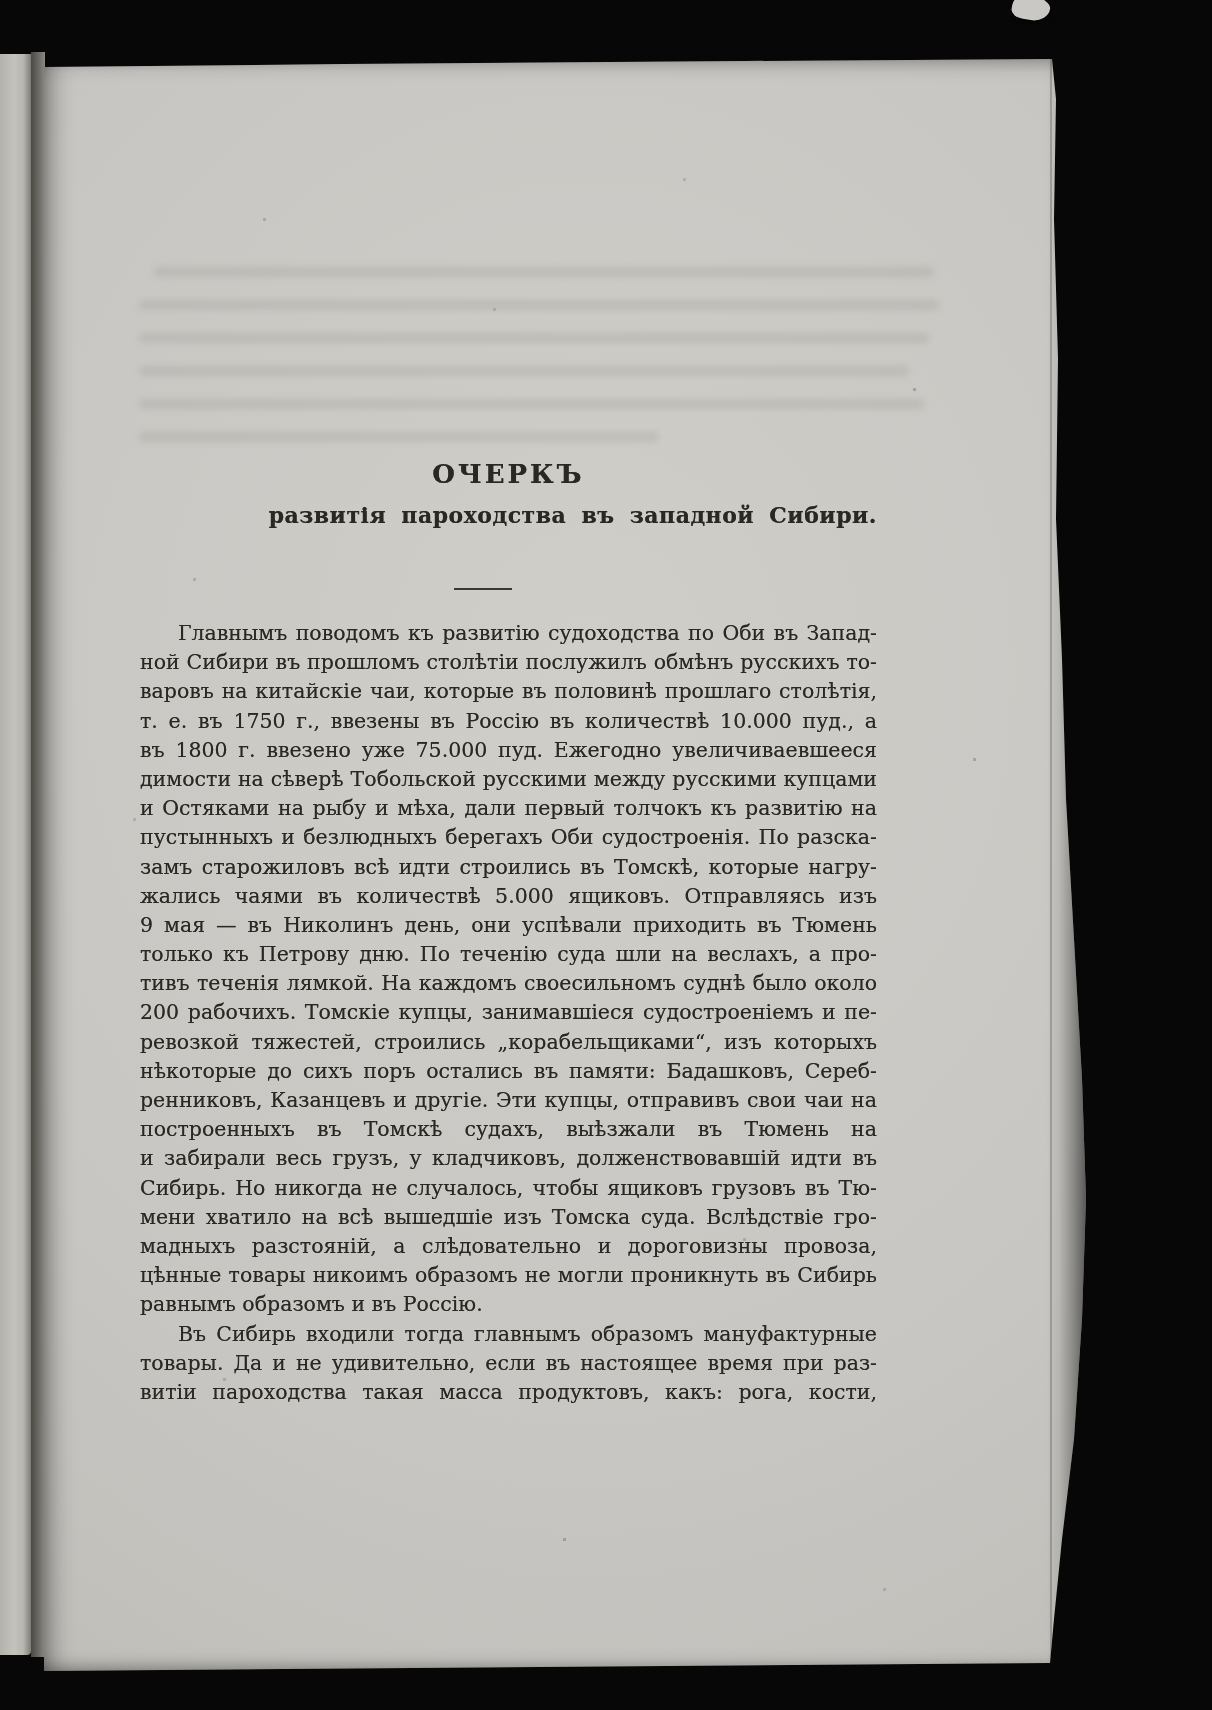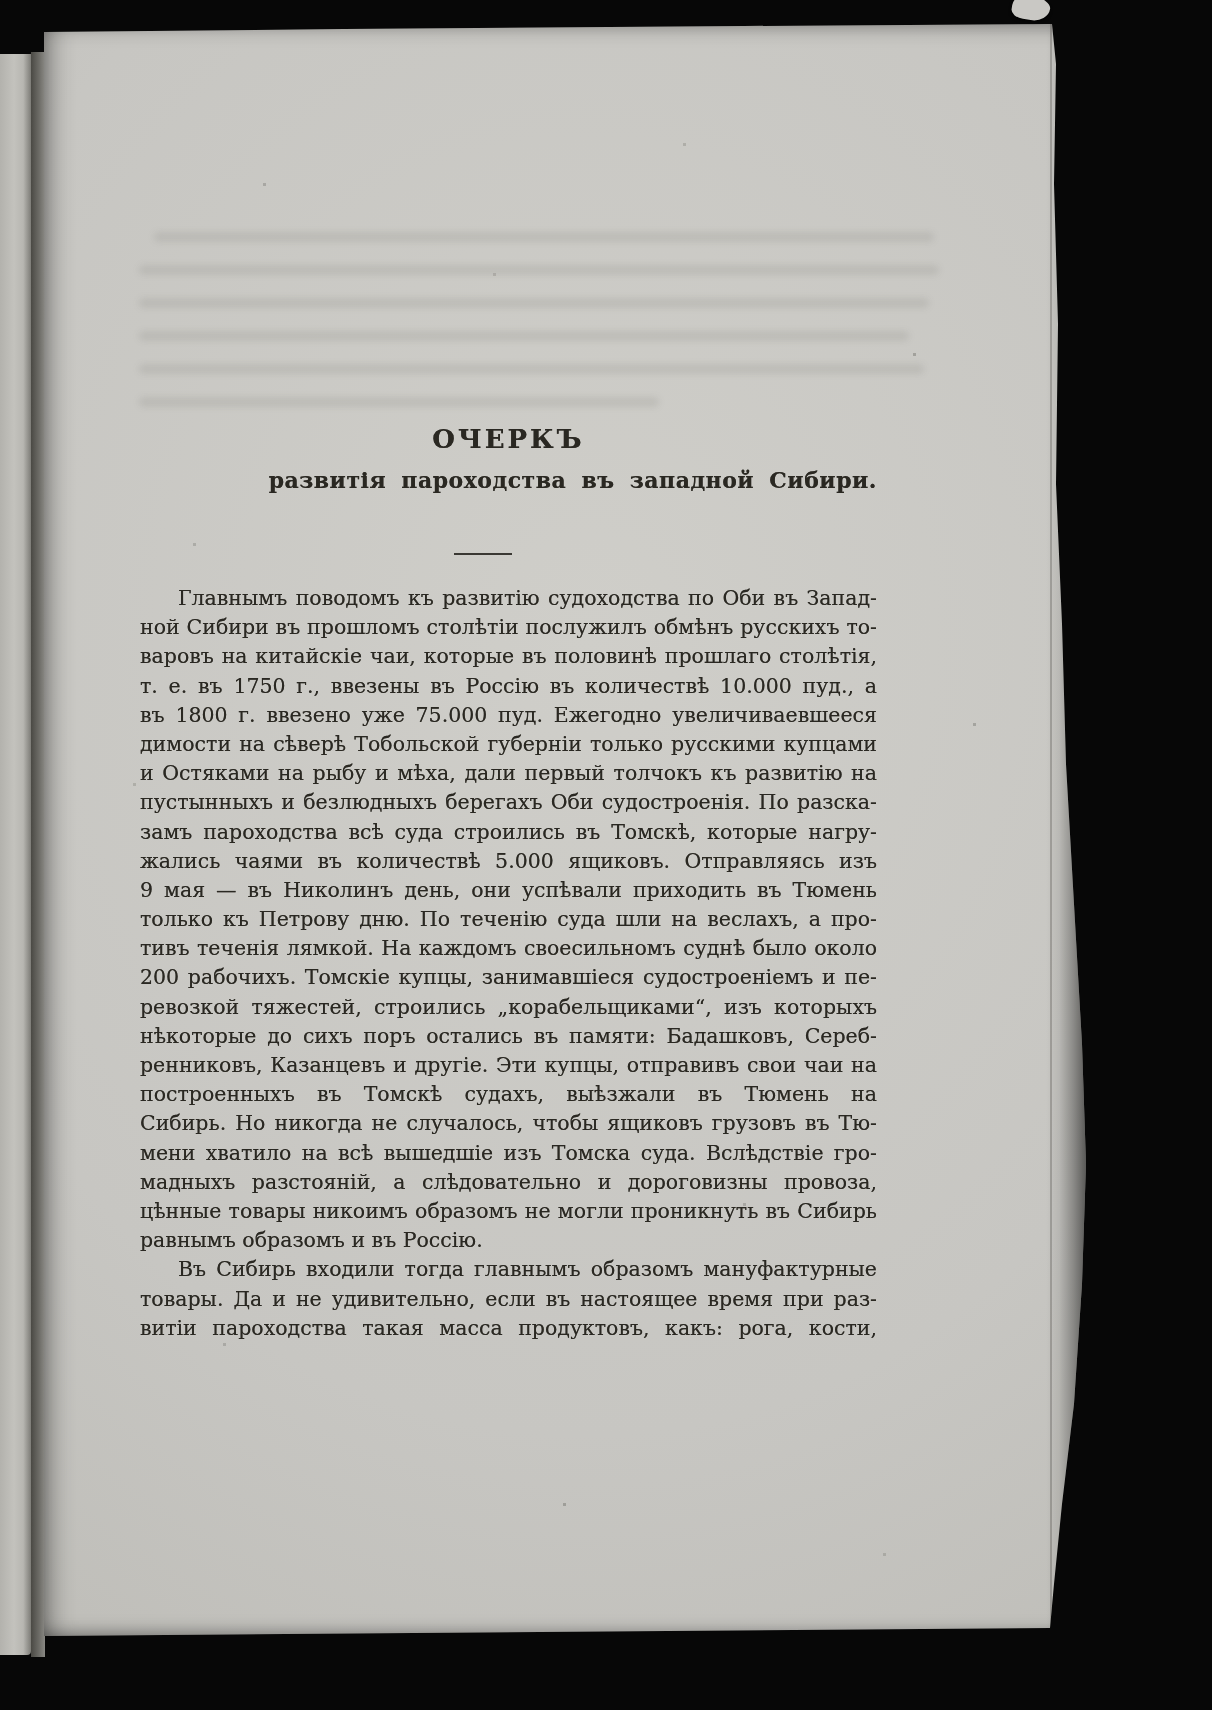--- a/index.html
+++ b/index.html
@@ -15,21 +15,21 @@
     position:absolute;left:0;top:54px;width:31px;height:1601px;
     background:linear-gradient(90deg,#b3b2ad 0%,#c3c2bd 45%,#b7b6b1 75%,#7d7c77 100%);
     border-radius:0 0 4px 0;
   }
   .gutter{
     position:absolute;left:31px;top:52px;width:14px;height:1605px;
     background:linear-gradient(90deg,#4a4944 0%,#6b6a65 55%,#8a8984 100%);
   }
   
   .page{
-    position:absolute;left:44px;top:24px;width:1046px;height:1612px;
+    position:absolute;left:44px;top:59px;width:1046px;height:1612px;
     background:radial-gradient(120% 90% at 52% 38%, #cfcec9 0%, #c7c6c2 55%, #bfbeb9 82%, #b2b1ac 100%);
     box-shadow:inset 20px 0 26px -16px rgba(0,0,0,0.45),
                inset 0 16px 20px -14px rgba(0,0,0,0.35),
                inset 0 -14px 18px -12px rgba(0,0,0,0.4);
     clip-path:polygon(0 8px,300px 5px,700px 2px,1008px 0,1012px 40px,1010px 160px,1014px 300px,1012px 460px,1018px 600px,1022px 740px,1030px 880px,1038px 1020px,1042px 1140px,1038px 1260px,1030px 1380px,1018px 1480px,1010px 1560px,1006px 1604px,0 1612px);
     color:#2a2822;
   }
   
   .page::after{
     content:"";position:absolute;right:0;top:0;width:44px;height:100%;
@@ -123,33 +123,34 @@
     <div class="subtitle">развитія пароходства въ западной Сибири.</div>
     <div class="rule"></div>
 
     <div class="textblock">
       <div>
         <div class="line indent">Главнымъ поводомъ къ развитію судоходства по Оби въ Запад-</div>
         <div class="line">ной Сибири въ прошломъ столѣтіи послужилъ обмѣнъ русскихъ то-</div>
         <div class="line">варовъ на китайскіе чаи, которые въ половинѣ прошлаго столѣтія,</div>
         <div class="line">т. е. въ 1750 г., ввезены въ Россію въ количествѣ 10.000 пуд., а</div>
         <div class="line">въ 1800 г. ввезено уже 75.000 пуд. Ежегодно увеличиваевшееся</div>
-        <div class="line">димости на сѣверѣ Тобольской губерніи только русскими купцами</div>
+        <div class="line">димости на сѣверѣ Тобольской русскими между русскими купцами</div>
         <div class="line">и Остяками на рыбу и мѣха, дали первый толчокъ къ развитію на</div>
         <div class="line">пустынныхъ и безлюдныхъ берегахъ Оби судостроенія. По разска-</div>
-        <div class="line">замъ пароходства всѣ суда строились въ Томскѣ, которые нагру-</div>
+        <div class="line">замъ старожиловъ всѣ идти строились въ Томскѣ, которые нагру-</div>
         <div class="line">жались чаями въ количествѣ 5.000 ящиковъ. Отправляясь изъ Томска</div>
         <div class="line">9 мая — въ Николинъ день, они успѣвали приходить въ Тюмень</div>
         <div class="line">только къ Петрову дню. По теченію суда шли на веслахъ, а про-</div>
         <div class="line">тивъ теченія лямкой. На каждомъ своесильномъ суднѣ было около</div>
         <div class="line">200 рабочихъ. Томскіе купцы, занимавшіеся судостроеніемъ и пе-</div>
         <div class="line">ревозкой тяжестей, строились „корабельщиками“, изъ которыхъ</div>
         <div class="line">нѣкоторые до сихъ поръ остались въ памяти: Бадашковъ, Сереб-</div>
         <div class="line">ренниковъ, Казанцевъ и другіе. Эти купцы, отправивъ свои чаи на</div>
         <div class="line">построенныхъ въ Томскѣ судахъ, выѣзжали въ Тюмень на лошадяхъ</div>
+        <div class="line">и забирали весь грузъ, у кладчиковъ, долженствовавшій идти въ</div>
         <div class="line">Сибирь. Но никогда не случалось, чтобы ящиковъ грузовъ въ Тю-</div>
         <div class="line">мени хватило на всѣ вышедшіе изъ Томска суда. Вслѣдствіе гро-</div>
         <div class="line">мадныхъ разстояній, а слѣдовательно и дороговизны провоза, мало-</div>
         <div class="line">цѣнные товары никоимъ образомъ не могли проникнуть въ Сибирь</div>
         <div class="line last">равнымъ образомъ и въ Россію.</div>
       </div>
       <div>
         <div class="line indent">Въ Сибирь входили тогда главнымъ образомъ мануфактурные</div>
         <div class="line">товары. Да и не удивительно, если въ настоящее время при раз-</div>
         <div class="line">витіи пароходства такая масса продуктовъ, какъ: рога, кости, тряпье</div>

